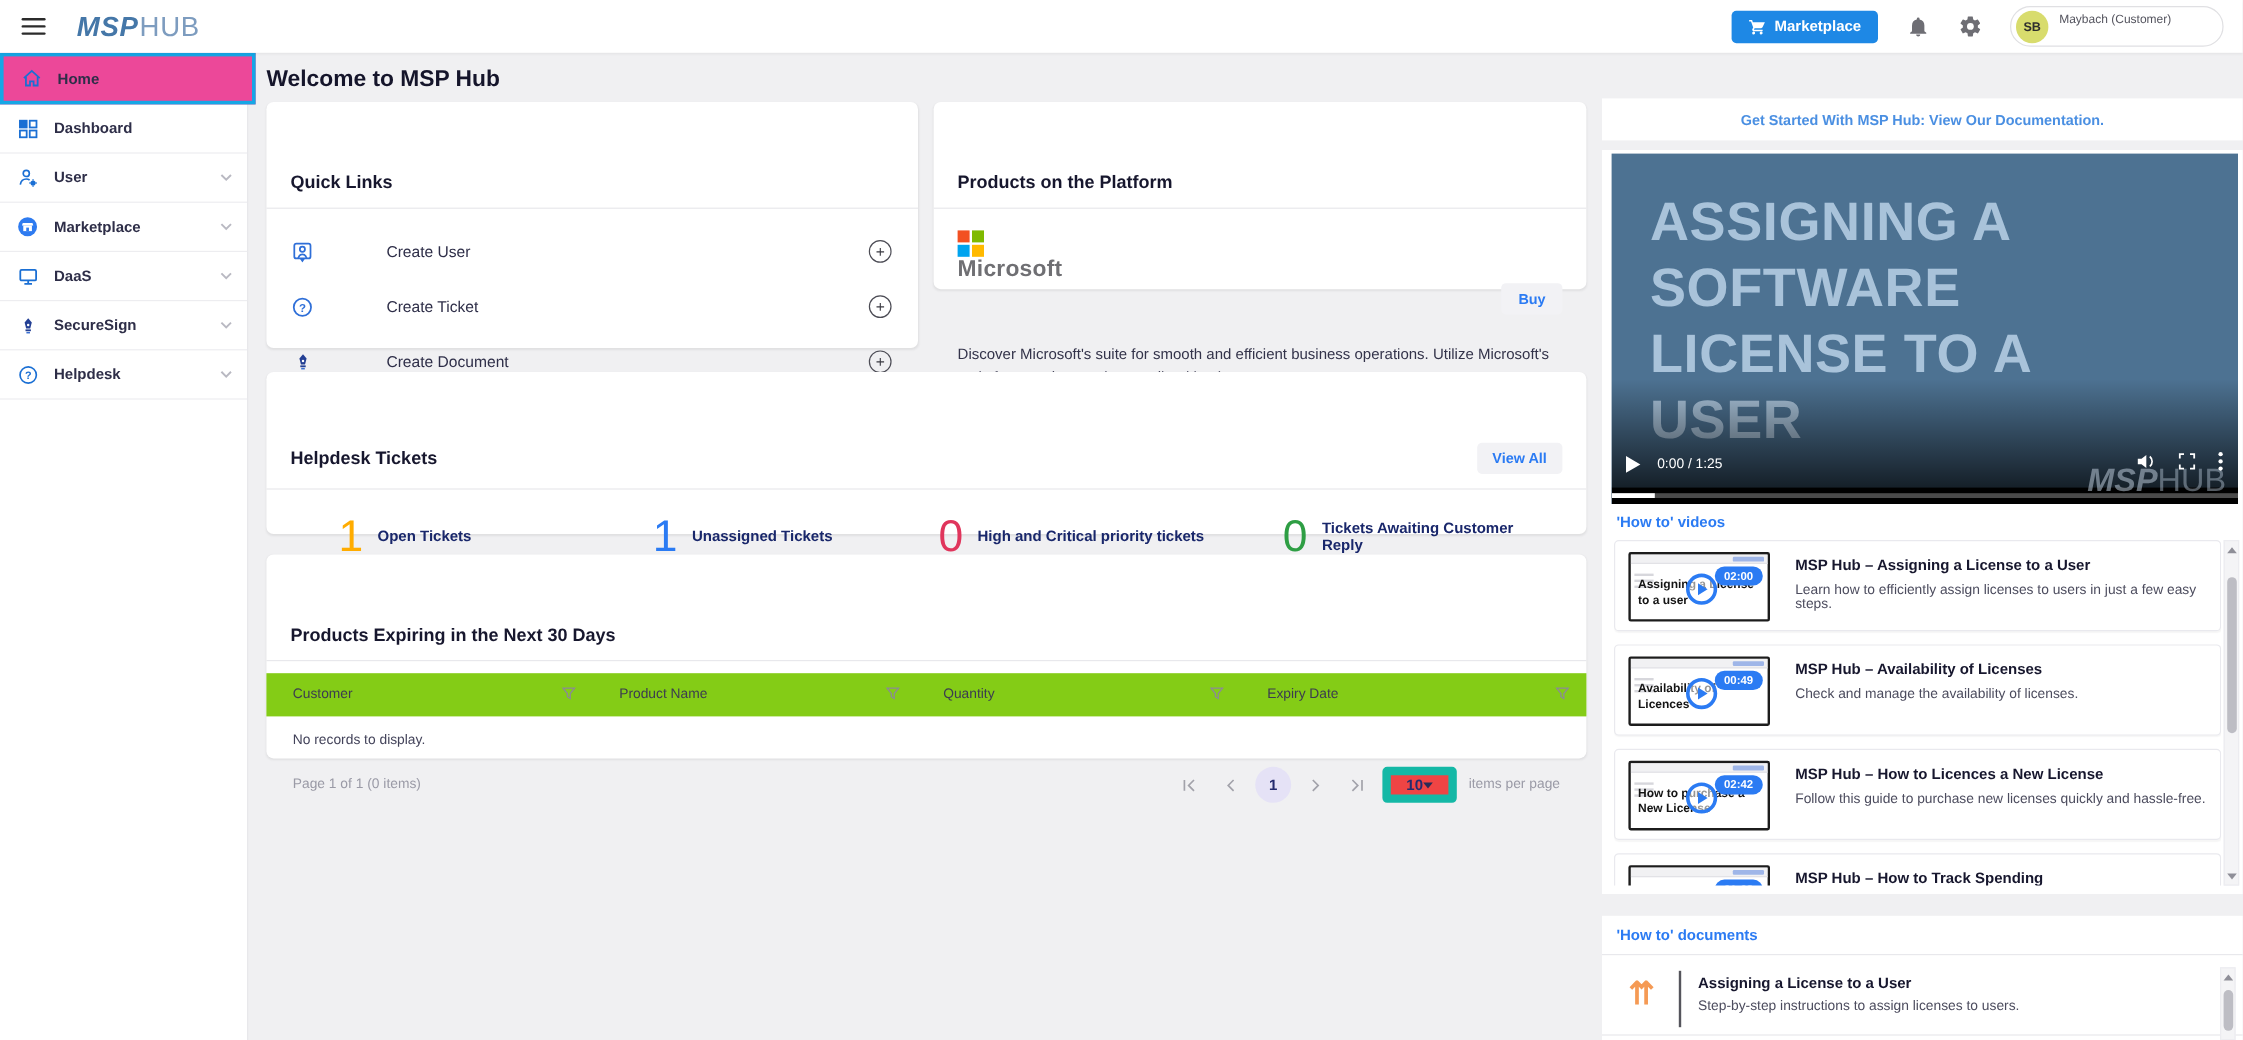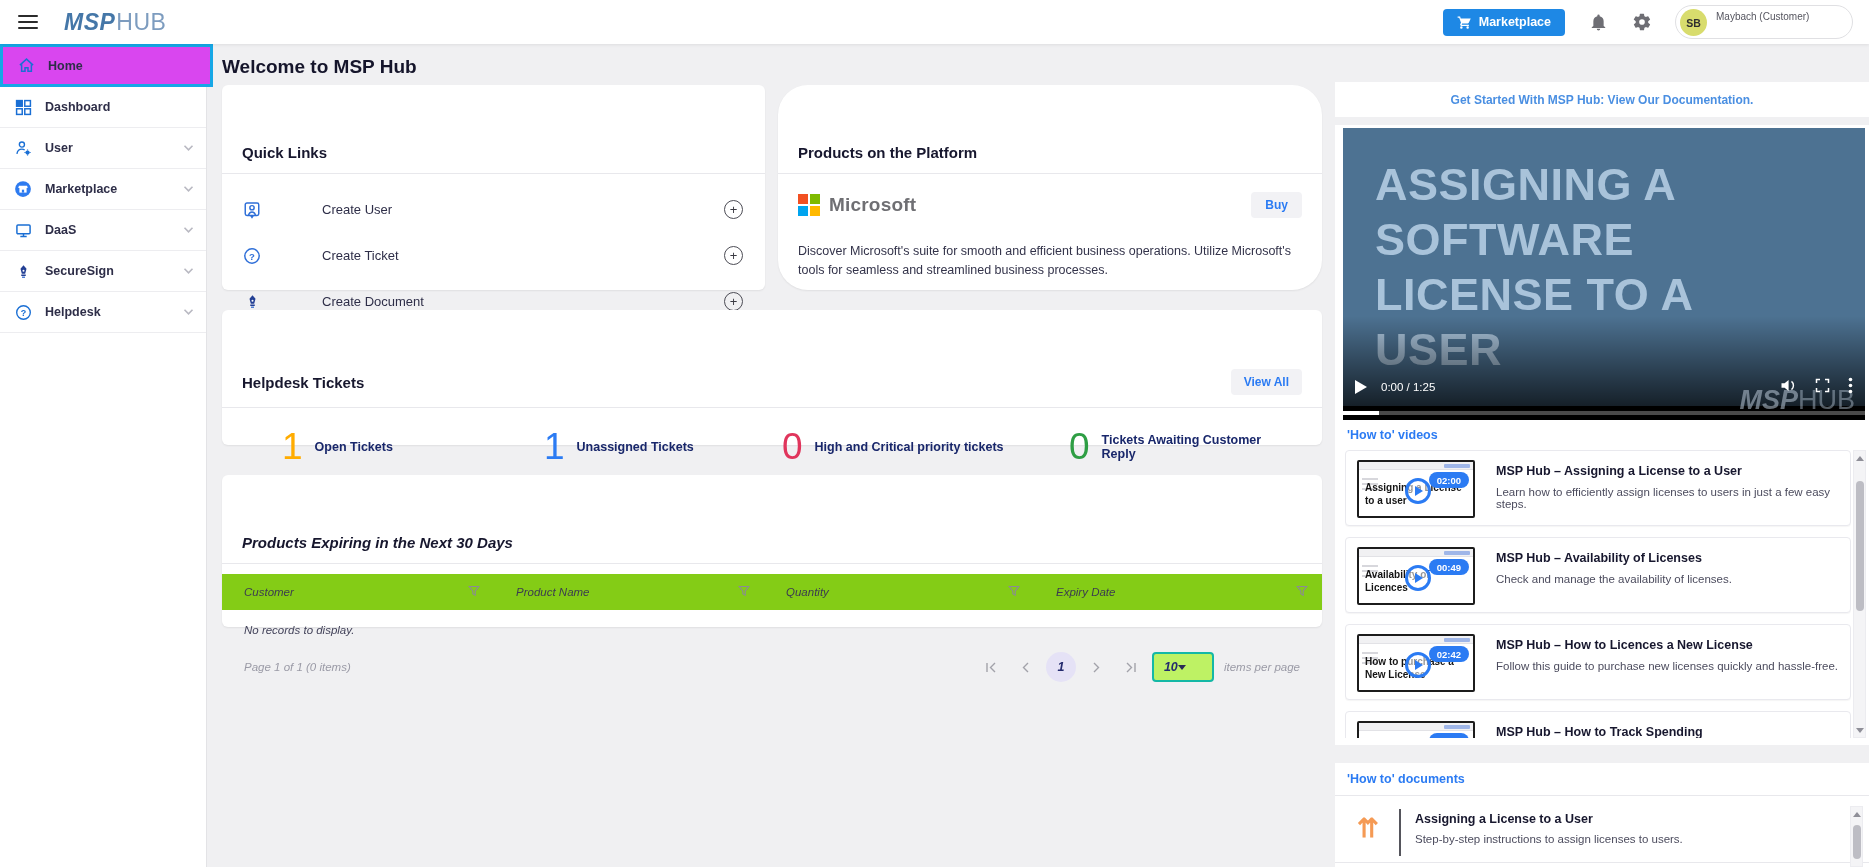--- a/index.html
+++ b/index.html
@@ -25,71 +25,71 @@
   .user-name { font-size:10px; color:#55555f; padding-top:2px; }
 
   
   .sidebar { position:absolute; left:0; top:44px; width:207px; height:823px; background:#fff;
              border-right:1px solid #e3e3e6; z-index:20; }
   .side-item { position:relative; height:41px; display:flex; align-items:center; padding:0 12px 0 14px;
                border-bottom:1px solid #ededf0; cursor:pointer; }
   .side-item .sicon { width:18px; height:18px; margin-right:13px; display:flex; align-items:center; justify-content:center; }
   .side-item .slabel { font-size:12.5px; font-weight:600; color:#2e2e48; }
   .side-item .chev { margin-left:auto; display:flex; }
-  .side-item.active { background:#d946ef; border:3px solid #16a7e6; width:213px; height:43px; border-bottom:3px solid #16a7e6; }
+  .side-item.active { background:#ec4899; border:3px solid #16a7e6; width:213px; height:43px; border-bottom:3px solid #16a7e6; }
 
   
   .main-title { position:absolute; left:222px; top:56px; font-size:19px; font-weight:700; color:#15152b; z-index:5; }
   .card { position:absolute; background:#fff; border-radius:6px; box-shadow:0 1px 2px rgba(0,0,0,.07); }
   .card-head { display:flex; align-items:center; justify-content:space-between; padding:15px 20px 12px 20px;margin-top:44px; }
   .card-title { font-size:15px; font-weight:600; color:#17172e; }
   .card-div { height:1px; background:#e8e8ec; margin:0 0; }
 
   .ql-card { left:222px; top:85px; width:543px; height:205px; }
   .ql-row { display:flex; align-items:center; padding:14px 22px 13px 20px; cursor:pointer;gap:48px; }
   .ql-ico { width:20px; display:flex; justify-content:center; margin-right:12px; }
   .ql-label { font-size:13px; color:#2e2e48; }
   .plus-btn { margin-left:auto; width:19px; height:19px; border:1.4px solid #4c4c55; border-radius:50%;
               display:flex; align-items:center; justify-content:center; font-size:13px; color:#3a3a42;
               font-weight:400; line-height:1; cursor:pointer; }
 
-  .prod-card { left:778px; top:85px; width:544px; height:205px;border-radius:30px; }
-  .ms-row { display:flex; align-items:center; padding:18px 20px 0 20px; }
+  .prod-card { left:778px; top:85px; width:544px; height:156px; }
+  .ms-row { display:flex; align-items:flex-start; padding:18px 20px 0 20px;flex-direction:column; }
   .ms-logo { display:grid; grid-template-columns:10px 10px; grid-gap:2px; margin-right:9px; }
   .ms-logo i { width:10px; height:10px; display:block; }
   .ms-word { font-size:19px; font-weight:600; color:#6f6f73; letter-spacing:.2px; }
   .buy-btn { margin-left:auto; background:#f2f2f5; border:none; border-radius:4px; color:#2b7bf3;
              font-size:12px; font-weight:700; height:26px; padding:0 14px; cursor:pointer; }
   .prod-desc { padding:24px 22px 0 20px; font-size:12.5px; color:#33334a; line-height:1.55; }
 
   .hd-card { left:222px; top:310px; width:1100px; height:135px; }
   .viewall-btn { background:#f2f2f5; border:none; border-radius:4px; color:#2b7bf3; font-size:12px;
                  font-weight:700; height:26px; padding:0 13px; cursor:pointer; }
   .stats-row { display:flex; align-items:center; padding:20px 25px 0 60px; }
   .stat { display:flex; align-items:center; gap:12px; }
   .stat-num { font-size:37px; font-weight:500; line-height:1; }
   .stat-label { font-size:12.5px; font-weight:700; color:#19276b; }
   .stat:nth-child(1){ flex:0 0 262px; } .stat:nth-child(2){ flex:0 0 238px; }
   .stat:nth-child(3){ flex:0 0 287px; } .stat:nth-child(4){ flex:1; }
   .c-orange{color:#ffac00;} .c-blue{color:#2b7bf3;} .c-red{color:#e0355c;} .c-green{color:#2e9e44;}
 
-  .exp-card { left:222px; top:475px; width:1100px; height:152px;font-style:italic; }
+  .exp-card { left:222px; top:462px; width:1100px; height:170px; }
   .tbl-head { display:grid; grid-template-columns:272px 270px 270px 1fr; background:#84cc16;
               height:36px; align-items:center; margin-top:10px; }
   .tbl-col { display:flex; align-items:center; justify-content:space-between; padding:0 14px 0 22px;
              font-size:11.5px; color:#3c3c50; }
   .tbl-empty { font-size:11.5px; color:#43435a; padding:14px 0 0 22px; }
   .pager-row { display:flex; align-items:center; padding:16px 22px 0 22px; }
   .page-status { font-size:11.5px; color:#9a9aa6; }
   .pager { margin-left:auto; display:flex; align-items:center; gap:8px; }
   .pg-btn { width:26px; height:26px; display:flex; align-items:center; justify-content:center; cursor:pointer; }
   .pg-current { width:30px; height:30px; border-radius:50%; background:#e5e2f6; color:#242b6e;
                 font-size:12.5px; font-weight:600; display:flex; align-items:center; justify-content:center; cursor:pointer; }
-  .pg-select { width:62px; height:30px; border:2px solid #14b8a6; border-radius:4px; background:#bef264;
-               display:flex; align-items:center; justify-content:flex-start; padding:0 10px; cursor:pointer; }
+  .pg-select { width:62px; height:30px; border:7px solid #14b8a6; border-radius:4px; background:#ef4444;
+               display:flex; align-items:center; justify-content:center; padding:0 10px; cursor:pointer; }
   .pg-select .val { font-size:12.5px; font-weight:600; color:#242b6e; }
   .caret-down { width:0; height:0; border-left:4.5px solid transparent; border-right:4.5px solid transparent;
                 border-top:5.5px solid #2a2a55; }
   .ipp { font-size:11.5px; color:#9a9aa6; margin-left:2px; }
 
   
   .rp-linkband { position:absolute; left:1335px; top:82px; width:534px; height:35px; background:#fff;
                  display:flex; align-items:center; justify-content:center; }
   .rp-link { font-size:12px; font-weight:600; color:#4a8fe2; cursor:pointer; }
   .rp-white { position:absolute; left:1335px; top:125px; width:534px; height:620px; background:#fff; }

